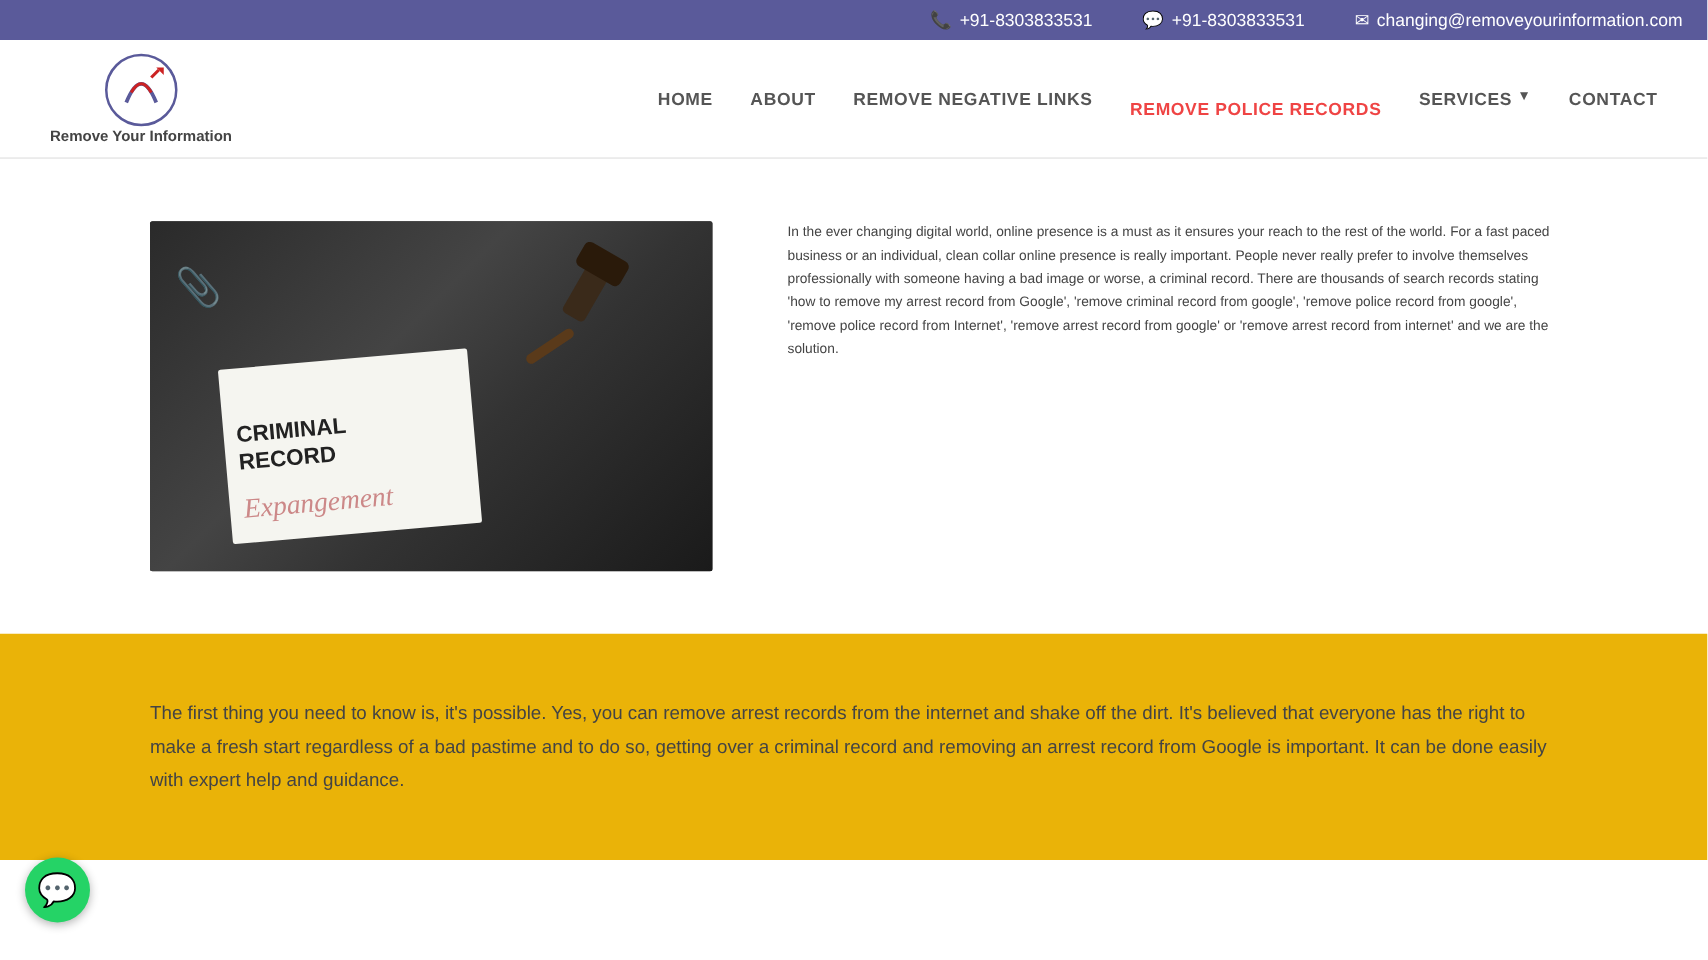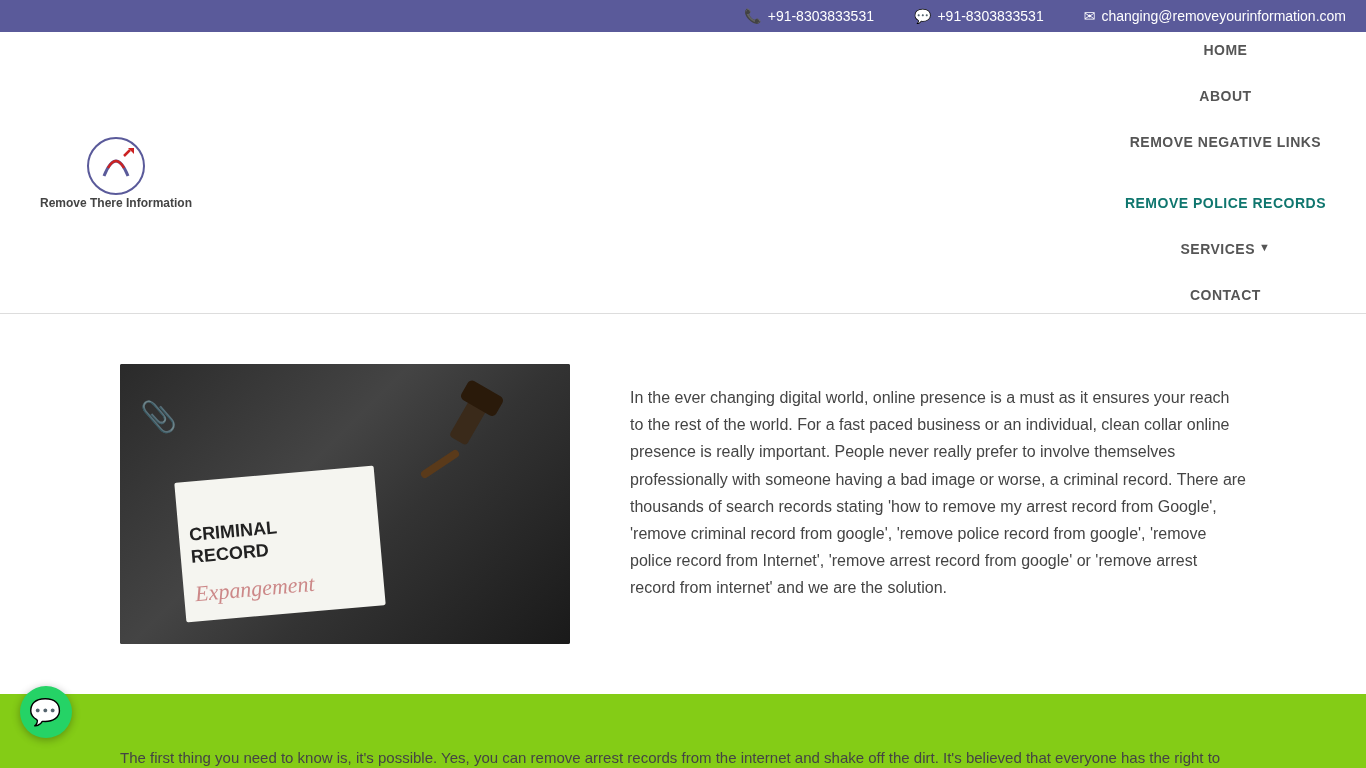--- a/index.html
+++ b/index.html
@@ -40,32 +40,31 @@
     .logo-text {
       font-size: 12px;
       color: #444;
       font-weight: bold;
       text-align: center;
     }
     nav {
       display: flex;
       align-items: center;
       gap: 30px;
-      flex-direction: column;
     }
     nav a {
       text-decoration: none;
       color: #555;
       font-size: 14px;
       font-weight: 600;
       letter-spacing: 0.5px;
       text-transform: uppercase;
     }
     nav a.active {
-      color: #0f766e;
+      color: #ef4444;
       margin-top: 15px;
     }
     .services-menu {
       display: flex;
       gap: 4px;
     }
     .services-menu .chevron {
       font-size: 11px;
     }
 
@@ -127,29 +126,28 @@
     .article-text {
       flex: 1;
     }
     .article-text h2 {
       font-size: 20px;
       font-weight: bold;
       margin-bottom: 16px;
       color: #222;
     }
     .article-text p {
-      font-size: 16px;
+      font-size: 11px;
       line-height: 1.7;
       color: #444;
-      margin-top: 20px;
     }
 
     
     .gray-section {
-      background: #84cc16;
+      background: #eab308;
       padding: 50px 120px;
     }
     .gray-section p {
       font-size: 15px;
       line-height: 1.8;
       color: #444;
     }
 
     
     .whatsapp-btn {
@@ -199,21 +197,21 @@
     <div class="logo-svg-container">
       <svg viewBox="0 0 60 60" width="60" height="60">
 
         <circle cx="30" cy="30" r="28" fill="none" stroke="#5a5a9a" stroke-width="2"></circle>
         <path d="M18 40 Q30 10 42 40" stroke="#5a5a9a" stroke-width="3" fill="none"></path>
         <path d="M22 32 Q30 18 38 32" stroke="#cc2222" stroke-width="2.5" fill="none"></path>
         <line x1="38" y1="20" x2="44" y2="14" stroke="#cc2222" stroke-width="2.5"></line>
         <polygon points="42,12 48,12 48,18" fill="#cc2222"></polygon>
       </svg>
     </div>
-    <span class="logo-text">Remove There Information</span>
+    <span class="logo-text">Remove Your Information</span>
   </a>
 
   <nav>
     <a href="#">HOME</a>
     <a href="#">ABOUT</a>
     <a href="#">REMOVE NEGATIVE LINKS</a>
     <a href="#" class="active">REMOVE POLICE RECORDS</a>
     <a href="#" class="services-menu">
       <span>SERVICES</span>
       <span class="chevron">▼</span>

